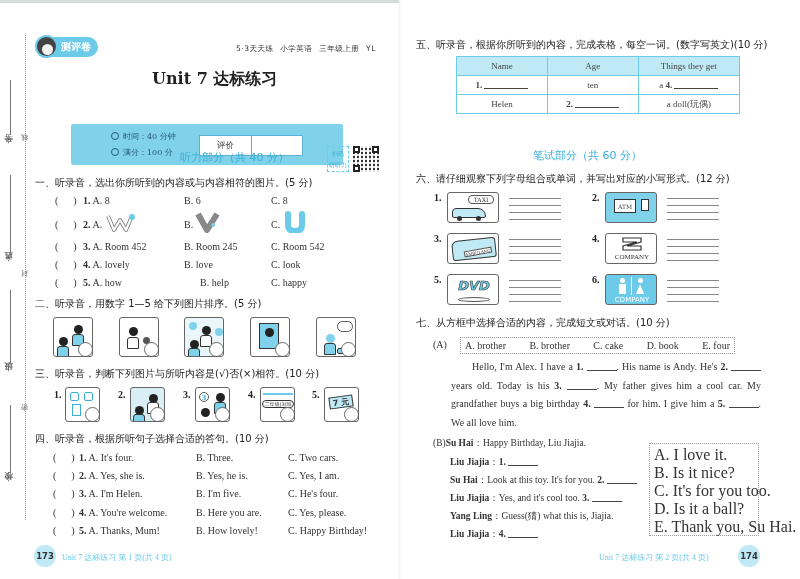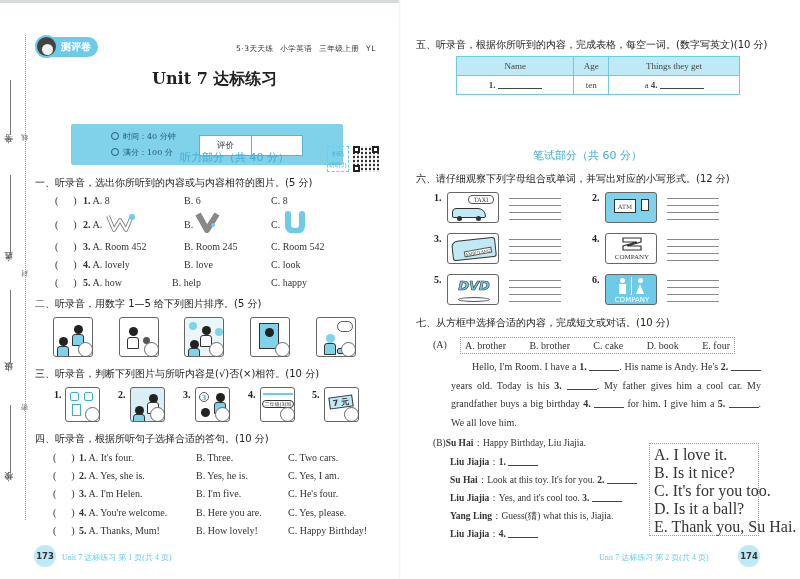--- a/index.html
+++ b/index.html
@@ -163,21 +163,21 @@
 <div>
   <span class="paren" style="left:55px;top:259px;">(&nbsp;&nbsp;&nbsp;&nbsp;&nbsp;&nbsp;)</span>
   <span class="row" style="left:83px;top:259px;"><b>4.</b> <span>A. lovely</span></span>
   <span class="row" style="left:184px;top:259px;">B. love</span>
   <span class="row" style="left:271px;top:259px;">C. look</span>
 </div>
 
 <div>
   <span class="paren" style="left:55px;top:277px;">(&nbsp;&nbsp;&nbsp;&nbsp;&nbsp;&nbsp;)</span>
   <span class="row" style="left:83px;top:277px;"><b>5.</b> <span>A. how</span></span>
-  <span class="row" style="left:172px;top:277px;">B. help</span>
+  <span class="row" style="left:200px;top:277px;">B. help</span>
   <span class="row" style="left:271px;top:277px;">C. happy</span>
 </div>
 
 <div class="q-head" style="left:35px;top:297px;">二、听录音，用数字 1—5 给下列图片排序。(5 分)</div>
 
 <div class="pic" style="left:53px;top:317px;width:40px;height:40px;">
   <div class="head" style="left:20px;top:7px;"></div>
     <div class="bodyb" style="left:18px;top:16px;"></div>
   <div class="head" style="left:5px;top:19px;"></div>
     <div class="bodyb" style="left:3px;top:28px;"></div>
@@ -290,20 +290,25 @@
       <tr>
     <th>Name</th>
     <th>Age</th>
     <th>Things they get</th>
   </tr>
   <tr>
     <td><b>1.</b> <span class="blank"></span></td>
     <td>ten</td>
     <td><span>a</span> <b>4.</b> <span class="blank"></span></td>
   </tr>
+  <tr>
+    <td>Helen</td>
+    <td><b>2.</b> <span class="blank"></span></td>
+    <td>a doll(玩偶)</td>
+  </tr>
 </tbody>
   </table>
 
 <div class="section-title" style="left:533px;top:148px;">笔试部分（共 60 分）</div>
 
 <div class="q-head" style="left:416px;top:172px;">六、请仔细观察下列字母组合或单词，并写出对应的小写形式。(12 分)</div>
 
 <span class="num-lbl" style="left:434px;top:192px;">1.</span>
 <div class="pic" style="left:447px;top:192px;width:52px;height:31px;">
   <div class="abs" style="left:20px;top:2px;width:26px;height:9px;border:1px solid #555;border-radius:4px;font-size:6px;text-align:center;line-height:8px;">TAXI</div>
@@ -376,21 +381,21 @@
 <div class="row" style="left:433px;top:339px;">(A)</div>
 <div class="choice-box">
   <span>A. brother</span>
   <span>B. brother</span>
   <span>C. cake</span>
   <span>D. book</span>
   <span>E. four</span>
 </div>
 
 <div class="para">
-  <span style="padding-left:21px;"></span><span>Hello, I'm Room. I have a </span><b>1.</b> <span class="sblank"></span><span>. His name is Andy. He's</span>
+  <span style="padding-left:21px;"></span><span>Hello, I'm Alex. I have a </span><b>1.</b> <span class="sblank"></span><span>. His name is Andy. He's</span>
   <b>2.</b> <span class="sblank"></span><span> years old. Today is his </span><b>3.</b> <span class="sblank"></span><span>. My father gives him a cool car. My grandfather buys a big birthday </span><b>4.</b> <span class="sblank"></span><span> for him. I give him a </span><b>5.</b> <span class="sblank"></span><span>. We all love him.</span>
 </div>
 
 <div class="dlg" style="left:433px;top:437px;"><span>(B)</span><b>Su Hai</b>：<span>Happy Birthday, Liu Jiajia.</span></div>
 <div class="dlg" style="left:450px;top:456px;"><b>Liu Jiajia</b>：<b>1.</b> <span class="sblank"></span></div>
 <div class="dlg" style="left:450px;top:474px;"><b>Su Hai</b>：<span>Look at this toy. It's for you. </span><b>2.</b> <span class="sblank"></span></div>
 <div class="dlg" style="left:450px;top:492px;"><b>Liu Jiajia</b>：<span>Yes, and it's cool too. </span><b>3.</b> <span class="sblank"></span></div>
 <div class="dlg" style="left:450px;top:510px;"><b>Yang Ling</b>：<span>Guess(猜) what this is, Jiajia.</span></div>
 <div class="dlg" style="left:450px;top:528px;"><b>Liu Jiajia</b>：<b>4.</b> <span class="sblank"></span></div>
 

